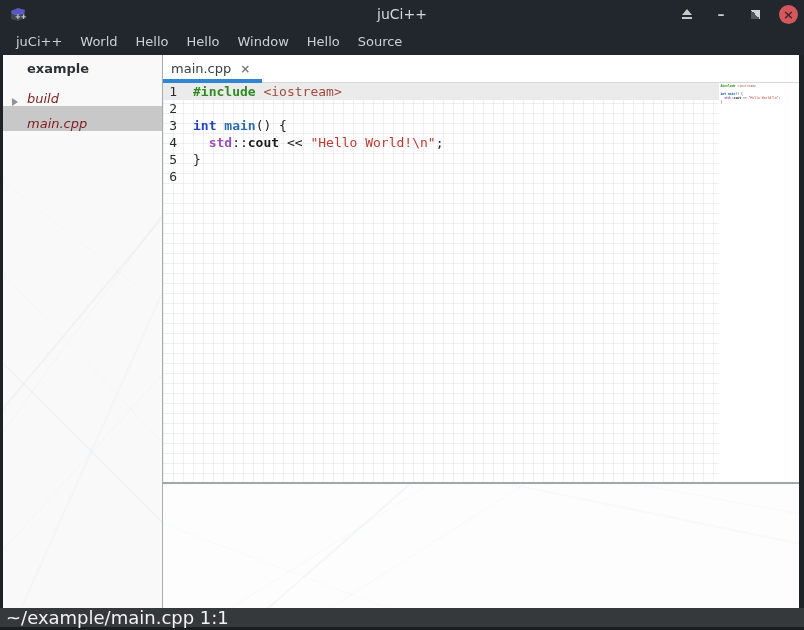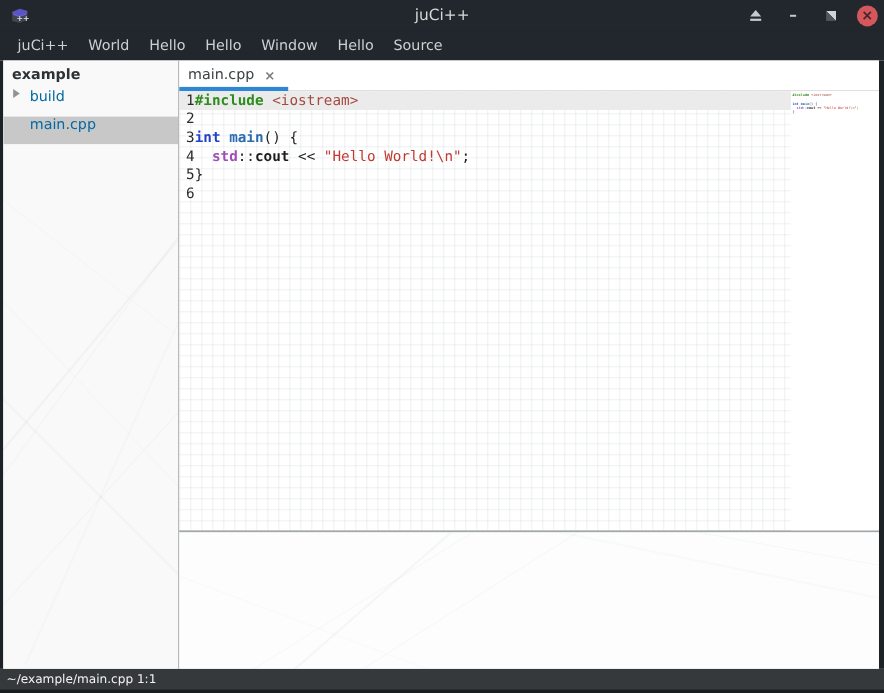--- a/index.html
+++ b/index.html
@@ -23,22 +23,22 @@
   
   .menubar { height:27px; background:#21272c; display:flex; align-items:center; padding-left:7px; flex:0 0 auto; }
   .menu-item { color:#ccd0d3; font-size:13px; padding:5px 9px; }
 
   
   .content { flex:1 1 auto; display:flex; border-left:3px solid #1d2226; border-right:5px solid #1d2226; background:#fbfbfb; min-height:0; }
 
   
   .sidebar { width:160px; flex:0 0 auto; border-right:1px solid #a7abae; background:#f9f9f9; position:relative; overflow:hidden; }
   .sidebar-inner { position:relative; z-index:1; }
-  .project-name { font-size:13px; font-weight:bold; color:#2e3236; padding:6px 8px 5px 8px; }
-  .tree-item { height:25px; display:flex; align-items:flex-start; font-size:13px; color:#0369a1; position:relative; }
+  .project-name { font-size:13px; font-weight:bold; color:#2e3236; padding:6px 8px 5px 24px; }
+  .tree-item { height:25px; display:flex; align-items:flex-end; font-size:13px; color:#7f1d1d; position:relative;font-style:italic; }
   .tree-item .expander { width:16px; display:flex; justify-content:center; align-items:center; margin-left:4px; }
   .tree-item .expander .tri { width:0; height:0; border-top:4px solid transparent; border-bottom:4px solid transparent; border-left:6px solid #8f9497; }
   .tree-item .lbl { margin-left:4px; }
   .tree-item.selected { background:#c8c8c8; }
 
   
   .main { flex:1 1 auto; display:flex; flex-direction:column; min-width:0; position:relative; }
   .tabbar { height:28px; background:#ffffff; border-bottom:1px solid #d8d8d8; display:flex; flex:0 0 auto; }
   .tab { position:relative; display:flex; align-items:center; padding:0 12px 0 8px; gap:9px; }
   .tab-label { font-size:13px; color:#3b4043; }
@@ -50,29 +50,29 @@
   .code-area { position:absolute; left:0; top:0; bottom:0; width:556px;
     background-image:
       linear-gradient(to right, rgba(105,120,135,0.11) 1px, transparent 1px),
       linear-gradient(to bottom, rgba(105,120,135,0.11) 1px, transparent 1px);
     background-size:10px 10px; }
   .minimap { position:absolute; left:556px; top:0; bottom:0; right:0; background:#ffffff; overflow:hidden; }
   .minimap-scale { transform:scale(0.24); transform-origin:0 0; padding:4px 0 0 6px; white-space:pre; font-family:"DejaVu Sans Mono","Liberation Mono",monospace; font-size:13px; line-height:17px; width:416%; }
   .code-line { display:flex; height:17px; font-family:"DejaVu Sans Mono","Liberation Mono",monospace; font-size:13px; line-height:17px; white-space:pre; }
   .code-line.hl { background:#ebebeb; }
   .code-line .ln { width:14px; text-align:right; color:#2b2b2b; flex:0 0 auto; }
-  .code-line .code-text { margin-left:0; }
+  .code-line .code-text { margin-left:16px; }
 
   
   .panel-sep { height:2px; background:#a3a7aa; flex:0 0 auto; }
   .terminal { flex:1 1 auto; background:#fdfdfd; position:relative; overflow:hidden; }
 
   
   .statusbar { height:22px; background:#36393b; border-bottom:3px solid #191d20; display:flex; align-items:center; padding-left:6px; flex:0 0 auto; }
-  .status-text { color:#f2f3f3; font-size:11px; }
+  .status-text { color:#f2f3f3; font-size:18px; }
 
   
   .texture { position:absolute; inset:0; z-index:0; pointer-events:none; }
 </style>
 </head>
 <body>
 
 <div class="window">
 
   <div class="titlebar">

